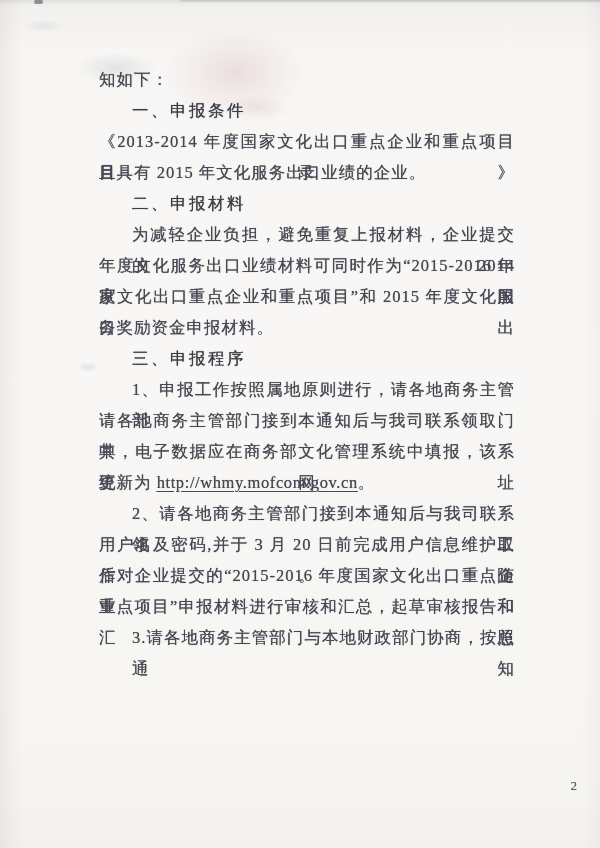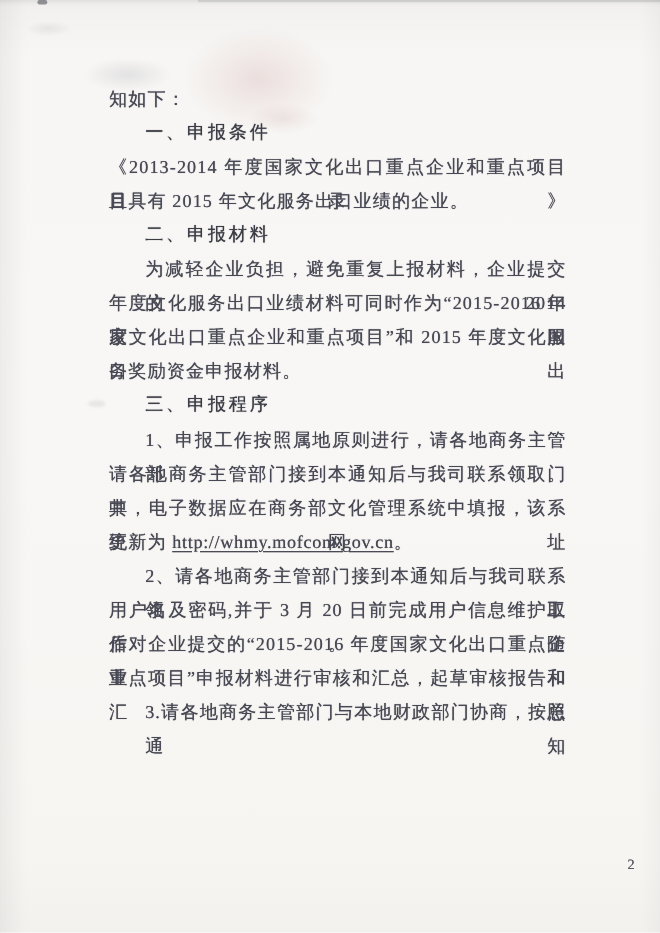--- a/index.html
+++ b/index.html
@@ -46,21 +46,21 @@
     top: 364px;
     width: 16px;
     height: 6px;
     border-radius: 50%;
     background: rgba(130,130,140,0.14);
     filter: blur(1.5px);
   }
   .text-block {
     position: absolute;
     left: 99px;
-    top: 74px;
+    top: 64px;
     width: 416px;
     filter: blur(0.22px);
   }
   .line {
     height: 31px;
     font-size: 16.5px;
     line-height: 31px;
     color: #474853;
     letter-spacing: 1px;
     text-align: justify;

